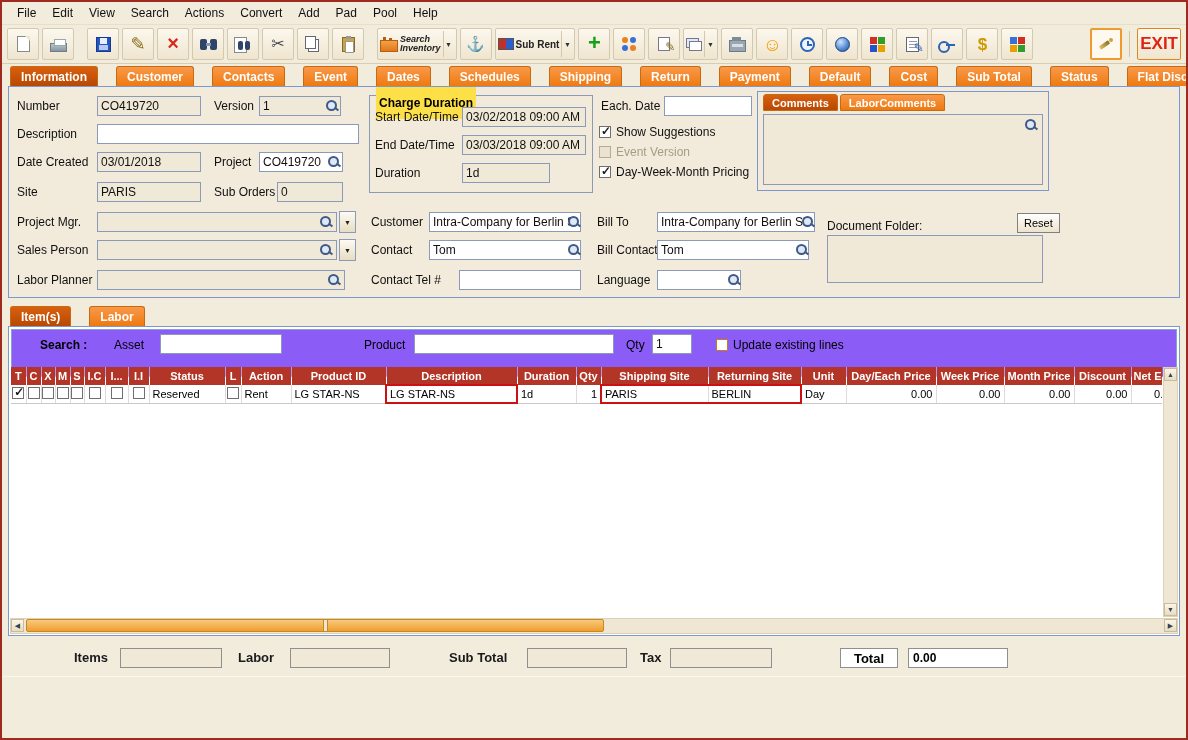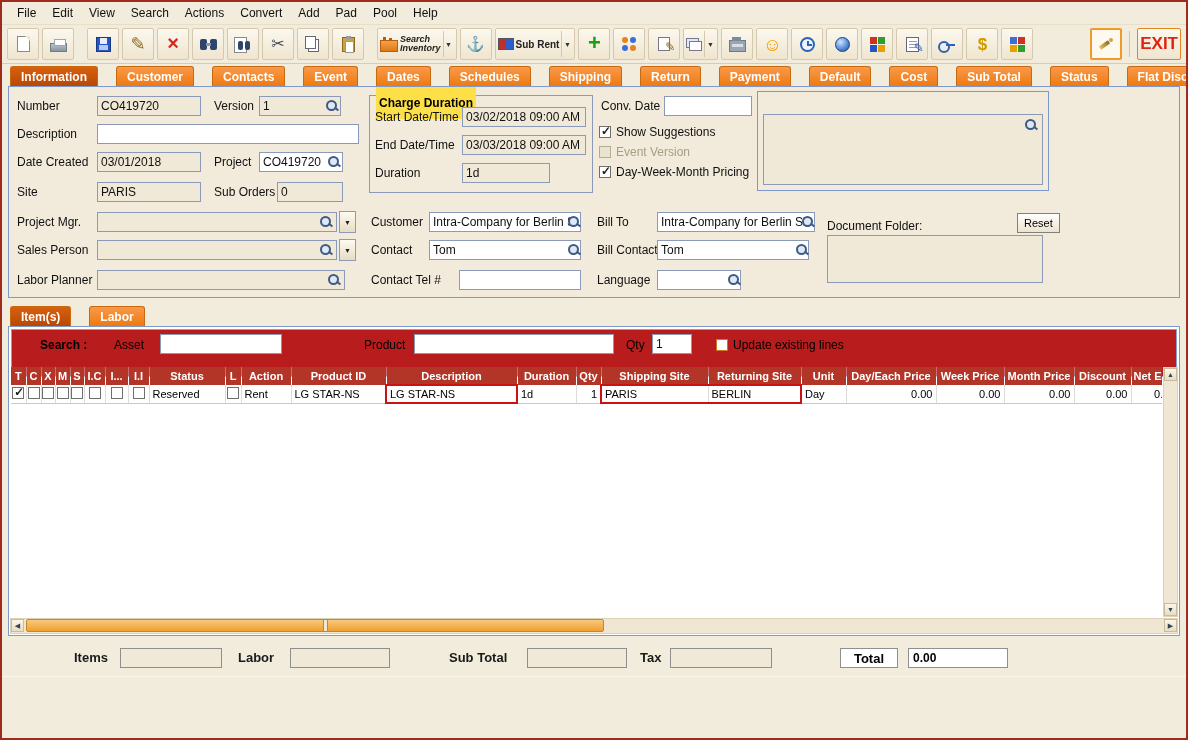--- a/index.html
+++ b/index.html
@@ -121,21 +121,21 @@
   .comments-box { position: absolute; left: 748px; top: 4px; width: 292px; height: 100px; border: 1px solid #7d97cf; background: #f2ebdb; }
   .ctabs { display: flex; gap: 2px; padding: 2px 0 0 5px; }
   .ctab { height: 17px; padding: 0 8px; font-size: 11px; font-weight: bold; color: #fff; background: linear-gradient(#f9994a,#ee7a10); border: 1px solid #c86a10; border-radius: 3px 3px 0 0; display: flex; align-items: center; }
   .ctab.selected { background: linear-gradient(#d8600f,#b84803); }
   .ctext { position: absolute; left: 5px; right: 5px; top: 22px; bottom: 5px; border: 1px solid #8b9ab8; background: #f0e9d7; }
   .btn { position: absolute; height: 20px; background: linear-gradient(#ffffff,#ece3cd); border: 1px solid #808080; font: 11px "Liberation Sans", sans-serif; padding: 0 6px; }
   .docarea { position: absolute; border: 1px solid #8b9ab8; background: #f0e9d7; }
 
   
   .items-panel { margin: 0 6px; height: 310px; border: 1px solid #7d97cf; background: #fff; position: relative; overflow: hidden; font-size: 12px; }
-  .search-strip { position: absolute; left: 2px; right: 2px; top: 2px; height: 48px; border: 1px solid #8aa0cf; background: #b91c1c; }
+  .search-strip { position: absolute; left: 2px; right: 2px; top: 2px; height: 48px; border: 1px solid #8aa0cf; background: #8b5cf6; }
   .grid-wrap { position: absolute; left: 2px; top: 40px; right: 17px; overflow: hidden; }
   table { border-collapse: collapse; table-layout: fixed; width: 1168px; font-size: 11px; }
   th { background: #b23527; color: #fff; font-weight: bold; height: 18px; border-right: 1px solid rgba(255,255,255,.35); padding: 0 2px; white-space: nowrap; overflow: hidden; font-size: 11px; }
   td { height: 18px; border-right: 1px solid #dcdcdc; border-bottom: 1px solid #c8c8c8; padding: 0 3px; white-space: nowrap; overflow: hidden; color: #000; background: #fff; }
   td.cbcell { text-align: center; padding: 0; }
   td.num { text-align: right; }
   td.redfull { border: 2px solid #cb1111; }
   td.redL { border: 2px solid #cb1111; border-right: 1px solid #dcdcdc; }
   td.redR { border: 2px solid #cb1111; border-left: none; }
 
@@ -333,21 +333,21 @@
     <div class="groupbox" style="left:360px;top:8px;width:224px;height:98px">
       <span class="gb-title">Charge Duration</span>
       <span class="lbl" style="left:5px;top:14px">Start Date/Time</span>
       <input class="tf ro" style="left: 92px; top: 11px; width: 124px;" readonly="" value="03/02/2018 09:00 AM">
       <span class="lbl" style="left:5px;top:42px">End Date/Time</span>
       <input class="tf ro" style="left: 92px; top: 39px; width: 124px;" readonly="" value="03/03/2018 09:00 AM">
       <span class="lbl" style="left:5px;top:70px">Duration</span>
       <input class="tf ro" style="left: 92px; top: 67px; width: 88px;" readonly="" value="1d">
     </div>
 
-    <span class="lbl" style="left:592px;top:12px">Conv. Date</span>
+    <span class="lbl" style="left:592px;top:12px">Each. Date</span>
     <input class="tf" style="left: 655px; top: 9px; width: 88px;" value="">
 
     <span class="cbrow" style="left:590px;top:38px">
       <span class="cb checked"></span>
       <span>Show Suggestions</span>
     </span>
     <span class="cbrow dis" style="left:590px;top:58px">
       <span class="cb disabled"></span>
       <span>Event Version</span>
     </span>
@@ -370,20 +370,24 @@
     <input class="tf" style="left: 648px; top: 153px; width: 152px;" value="Tom">
     <span class="mag" style="left:786px;top:156px"></span>
 
     <span class="lbl" style="left:362px;top:186px">Contact Tel #</span>
     <input class="tf" style="left: 450px; top: 183px; width: 122px;" value="">
     <span class="lbl" style="left:588px;top:186px">Language</span>
     <input class="tf" style="left: 648px; top: 183px; width: 84px;" value="">
     <span class="mag" style="left:718px;top:186px"></span>
 
     <div class="comments-box">
+      <div class="ctabs">
+        <span class="ctab selected">Comments</span>
+        <span class="ctab">LaborComments</span>
+      </div>
       <div class="ctext">
         <span class="mag tr"></span>
       </div>
     </div>
 
     <span class="lbl" style="left:818px;top:132px">Document Folder:</span>
     <button class="btn" style="left:1008px;top:126px">Reset</button>
     <div class="docarea" style="left:818px;top:148px;width:216px;height:48px"></div>
   </div>
 

